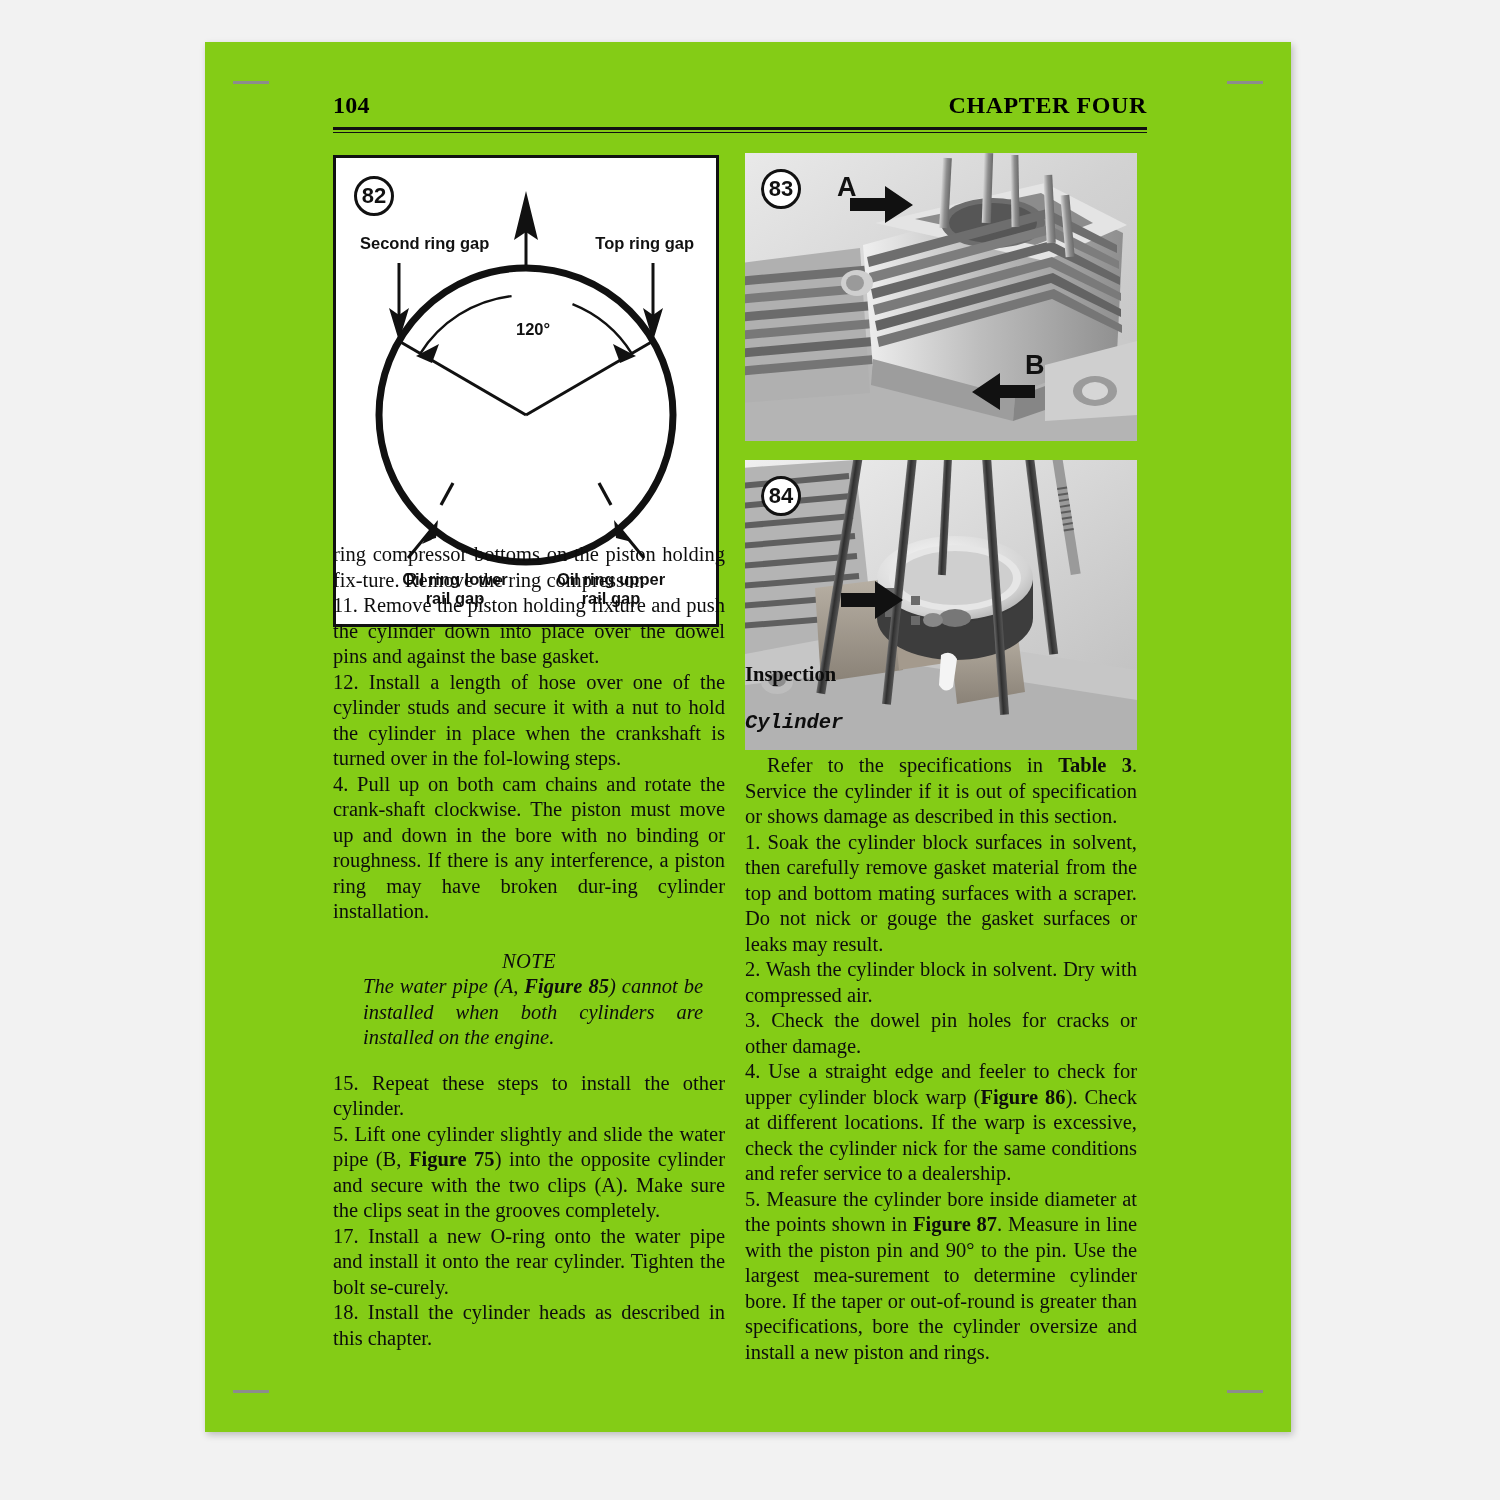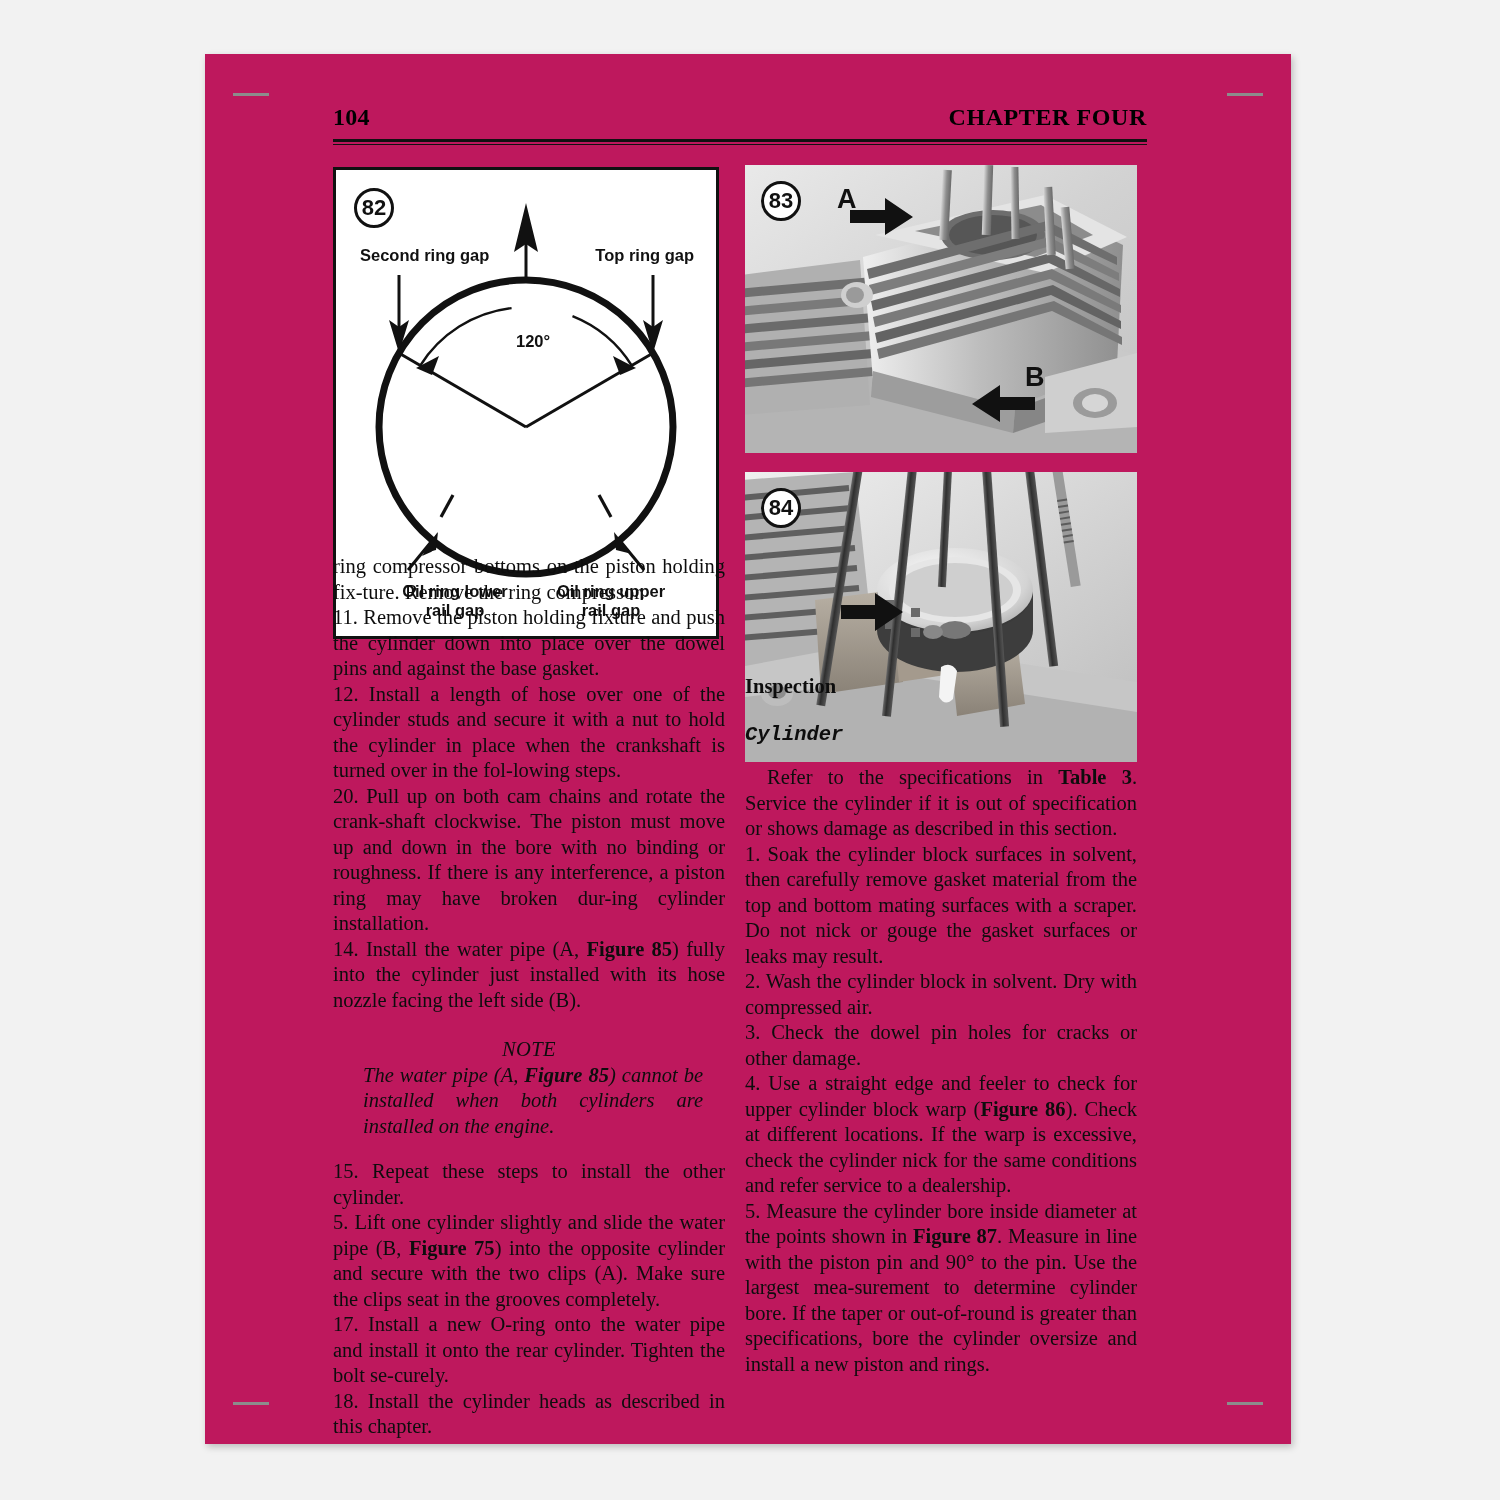--- a/index.html
+++ b/index.html
@@ -2,22 +2,22 @@
 <html><head>
 <meta charset="utf-8">
 <style>
   html,body{margin:0;padding:0;background:#f2f2f2;}
   body{width:1500px;height:1500px;font-family:"Liberation Serif",serif;}
 
   #canvas{position:relative;width:1500px;height:1500px;background:#f2f2f2;overflow:hidden;}
 
   
   #page{
-    position:absolute;left:205px;top:54px;width:1086px;height:1390px;
-    background:#be185d;
+    position:absolute;left:205px;top:42px;width:1086px;height:1390px;
+    background:#84cc16;
     box-shadow:2px 3px 7px rgba(0,0,0,.22);
   }
 
   
   .tick{position:absolute;height:3px;width:36px;background:#8c8c8c;}
   .tick.tl{left:28px;top:39px;}
   .tick.tr{right:28px;top:39px;}
   .tick.bl{left:28px;bottom:39px;}
   .tick.br{right:28px;bottom:39px;}
 
@@ -307,22 +307,21 @@
 
         <polygon points="96,133 130,133 130,121 158,140 130,159 130,147 96,147" fill="#111"></polygon>
       </svg>
       <div class="badge pbadge">84</div>
     </div>
 
     <div class="col" id="colL">
       <p>ring compressor bottoms on the piston holding fix-ture. Remove the ring compressor.</p>
       <p>11.  Remove the piston holding fixture and push the cylinder down into place over the dowel pins and against the base gasket.</p>
       <p>12.  Install a length of hose over one of the cylinder studs and secure it with a nut to hold the cylinder in place when the crankshaft is turned over in the fol-lowing steps.</p>
-      <p>20.  Pull up on both cam chains and rotate the crank-shaft clockwise. The piston must move up and down in the bore with no binding or roughness. If there is any interference, a piston ring may have broken dur-ing cylinder installation.</p>
-      <p><span>14.  Install the water pipe (A, </span><b>Figure 85</b><span>) fully into the cylinder just installed with its hose nozzle facing the left side (B).</span></p>
+      <p>4.  Pull up on both cam chains and rotate the crank-shaft clockwise. The piston must move up and down in the bore with no binding or roughness. If there is any interference, a piston ring may have broken dur-ing cylinder installation.</p>
 
       <div class="note">
         <span class="nt">NOTE</span>
         <span class="nb"><span>The water pipe (A, </span><b>Figure 85</b><span>) cannot be installed when both cylinders are installed on the engine.</span></span>
       </div>
 
       <p>15.  Repeat these steps to install the other cylinder.</p>
       <p><span>5.  Lift one cylinder slightly and slide the water pipe (B, </span><b>Figure 75</b><span>) into the opposite cylinder and secure with the two clips (A). Make sure the clips seat in the grooves completely.</span></p>
       <p>17. Install a new O-ring onto the water pipe and install it onto the rear cylinder. Tighten the bolt se-curely.</p>
       <p>18. Install the cylinder heads as described in this chapter.</p>

